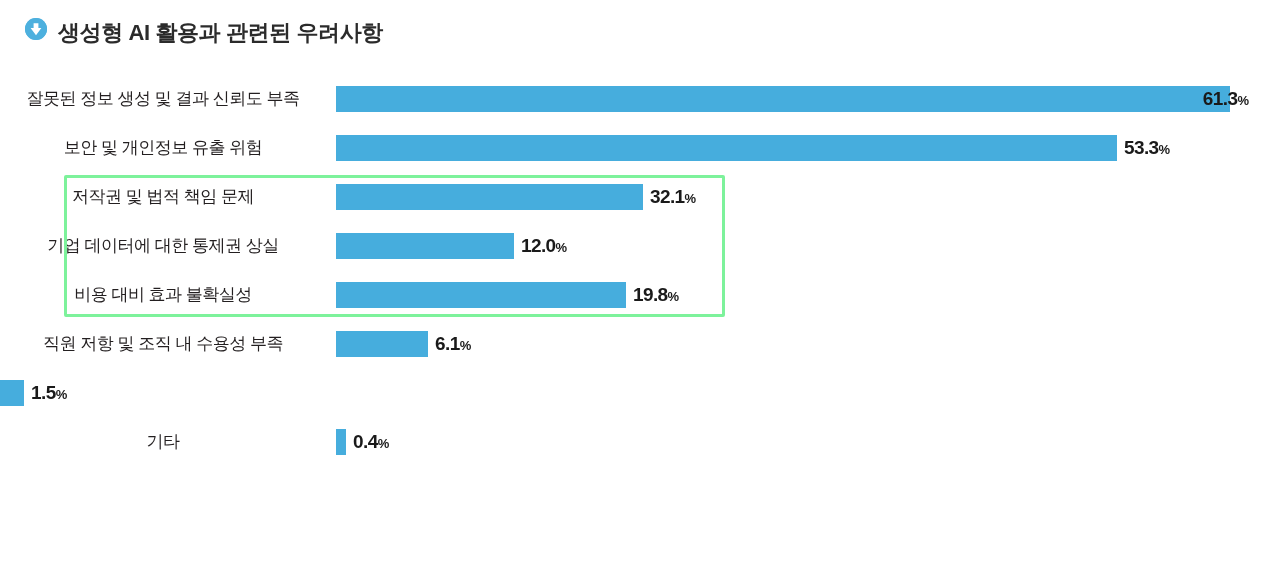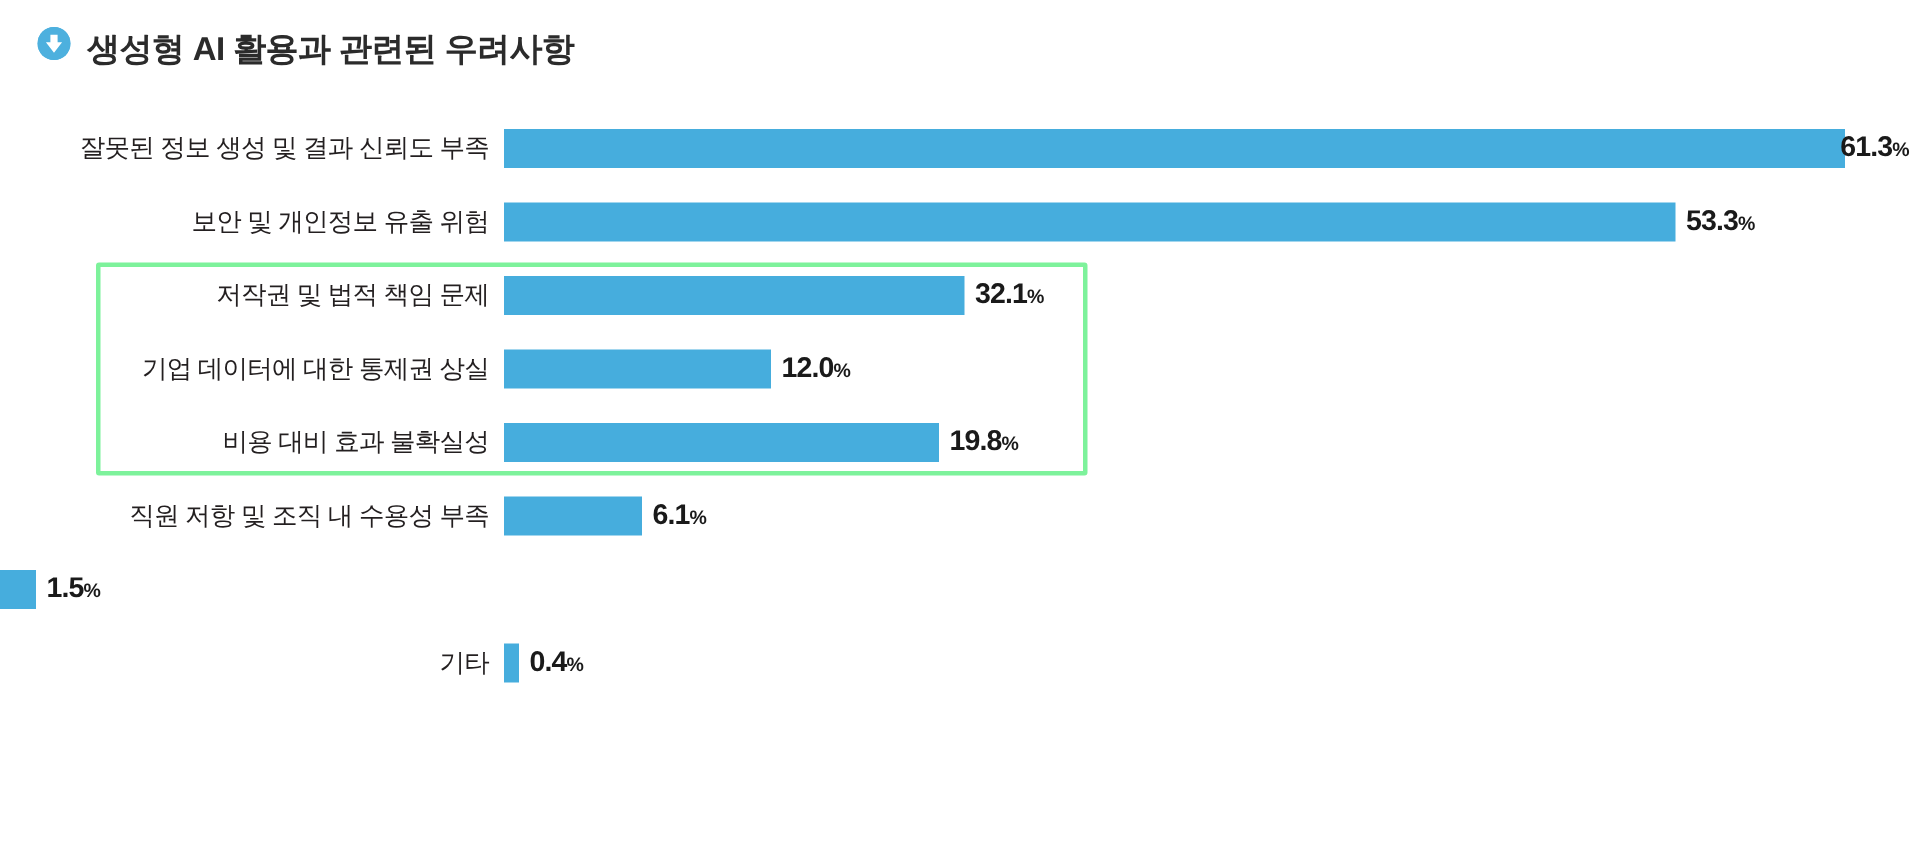--- a/index.html
+++ b/index.html
@@ -50,21 +50,21 @@
   }
   .row {
     position: relative;
     height: 49px;
     display: flex;
     align-items: center;
   }
   .row-label {
     width: 336px;
     flex: 0 0 336px;
-    text-align: right;
+    text-align: center;
     padding-right: 10px;
     box-sizing: border-box;
     font-size: 17px;
     line-height: 1;
     letter-spacing: -0.5px;
     color: #231f20;
     white-space: nowrap;
   }
   .bar-area {
     position: relative;
@@ -88,21 +88,21 @@
     line-height: 1;
   }
   .bar-value .pct {
     font-size: 13px;
     font-weight: bold;
     letter-spacing: 0;
   }
   
   .row.inside .bar-value {
     position: absolute;
-    right: 0;
+    right: 24px;
     margin-left: 10px;
   }
 
   
   .highlight-box {
     position: absolute;
     left: 64px;
     top: 175px;
     width: 661px;
     height: 142px;

